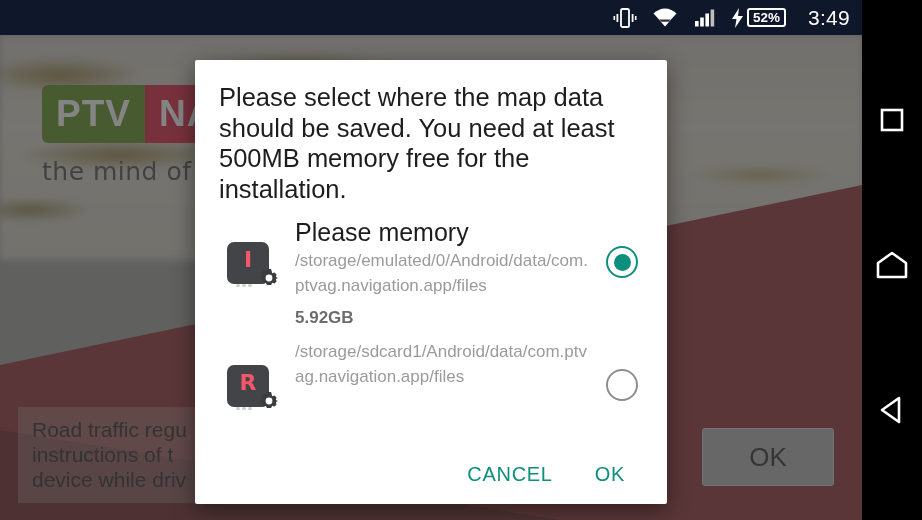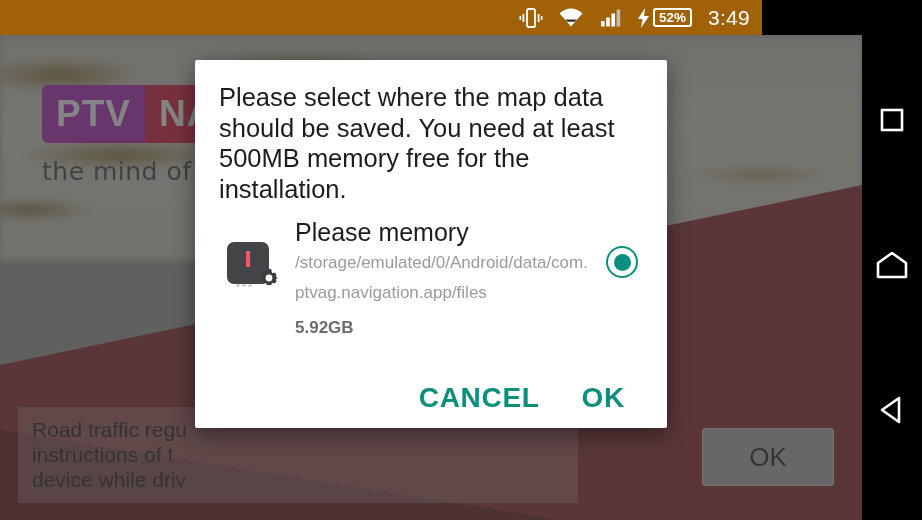--- a/index.html
+++ b/index.html
@@ -6,28 +6,28 @@
   html, body {
     width:922px; height:520px;
     overflow:hidden;
     font-family:"Liberation Sans", sans-serif;
     background:#000;
   }
   #screen { position:relative; width:922px; height:520px; overflow:hidden; background:#000; }
 
   
   #statusbar{
-    position:absolute; left:0; top:0; width:762px; height:35px;
-    background:#a16207;
+    position:absolute; left:0; top:0; width:862px; height:35px;
+    background:#0f172a;
     display:flex; align-items:center; justify-content:flex-end;
     padding-right:12px; gap:14px; z-index:40;
   }
   #statusbar .si{ display:flex; align-items:center; }
   #statusbar svg{ display:block; }
-  #clock{ color:#fff; font-size:21px; letter-spacing:0.3px; margin-left:2px; }
+  #clock{ color:#fff; font-size:21px; letter-spacing:0.3px; margin-left:8px; }
   .battpct{ color:#fff; font-size:13.5px; font-weight:bold; }
   .battbox{
     border:2px solid #fff; border-radius:3px;
     padding:0px 4px 1px 4px; line-height:15px; height:19px;
     display:flex; align-items:center;
   }
   .battwrap{ display:flex; align-items:center; gap:3px; }
 
   
   #appbg{
@@ -70,21 +70,21 @@
   #logo{
     position:absolute; left:42px; top:50px; z-index:5;
     filter:blur(0.6px);
   }
   #logo .row{ display:flex; align-items:stretch; }
   .lgbox{
     display:flex; align-items:center; justify-content:center;
     height:58px; padding:0 14px;
     color:#e9e9e9; font-size:37px; font-weight:bold; letter-spacing:1px;
   }
-  .lgdark{ background:#a21caf; border-radius:6px 0 0 6px; }
+  .lgdark{ background:#4d7c0f; border-radius:6px 0 0 6px; }
   .lgred{ background:#c8102e; }
   #tagline{
     margin-top:14px; font-size:25px; color:#3c3c3c; letter-spacing:.5px;
     font-family:"DejaVu Sans", sans-serif;
   }
 
   
   #disclaimer{
     position:absolute; left:18px; top:372px; width:560px; height:96px;
     background:rgba(190,190,190,.30);
@@ -108,21 +108,21 @@
   }
   .navbtn{
     width:60px; height:90px; display:flex; align-items:center; justify-content:center;
   }
   #nav-recents{ margin-top:75px; }
   #nav-home{ margin-top:55px; }
   #nav-back{ margin-top:55px; }
 
   
   #dialog{
-    position:absolute; left:195px; top:60px; width:472px; height:368px;
+    position:absolute; left:195px; top:60px; width:472px; height:444px;
     background:#fff; border-radius:2px; z-index:30;
     box-shadow:0 6px 22px rgba(0,0,0,.45);
     display:flex; flex-direction:column;
     overflow:hidden;
   }
   #dlg-message{
     padding:22px 24px 6px 24px;
     font-size:25.5px; line-height:30.5px; color:#1d1d1d;
   }
   #dlg-options{
@@ -130,34 +130,34 @@
     padding:0 0 0 0;
   }
   .optrow{
     display:flex; align-items:flex-start;
     padding:4px 14px 4px 18px;
     gap:0;
   }
   .opticon{ width:82px; flex:0 0 82px; padding-top:28px; display:flex; justify-content:center; }
   .opttext{ flex:1 1 auto; padding-top:2px; }
   .opttitle{ font-size:25px; color:#1d1d1d; line-height:32px; }
-  .optpath{ font-size:17px; color:#9b9b9b; line-height:30px; word-break:break-all; }
+  .optpath{ font-size:17px; color:#9b9b9b; line-height:25px; word-break:break-all; }
   .optsize{ font-size:17px; color:#6c6c6c; font-weight:bold; line-height:23px; margin-top:8px; }
   .optradio{ width:62px; flex:0 0 62px; display:flex; align-items:center; justify-content:center; padding-top:32px; }
   .radio{ width:32px; height:32px; border-radius:50%; border:2px solid #0d8f7e; display:flex; align-items:center; justify-content:center; }
   .radio.off{ border-color:#8e8e8e; }
   .radio .dot{ width:17px; height:17px; border-radius:50%; background:#0d8f7e; }
   #dlg-actions{
     flex:0 0 auto; height:60px;
     display:flex; align-items:center; justify-content:flex-end;
     gap:42px; padding-right:42px;
   }
   .dlgbtn{
     background:none; border:none; cursor:pointer;
-    color:#0d8f7e; font-size:28px; font-weight:bold; letter-spacing:.7px;
+    color:#0d8f7e; font-size:20px; font-weight:normal; letter-spacing:.7px;
     font-family:"Liberation Sans", sans-serif;
   }
   
   .stIcon{ position:relative; width:54px; height:52px; }
   .stIcon .chip{
     position:absolute; left:0; top:0; width:42px; height:42px;
     background:#434447; border-radius:7px;
     display:flex; align-items:flex-start; justify-content:center;
   }
   .stIcon .letter{ color:#f4566a; font-size:22px; font-weight:bold; line-height:1; margin-top:7px; font-family:"DejaVu Sans", sans-serif; }
@@ -282,20 +282,21 @@
               </div>
             <span class="gear">
               <svg width="24" height="24" viewBox="0 0 24 24">
                 <path fill="#3b3c3f" d="M12 8.2a3.8 3.8 0 1 0 0 7.6 3.8 3.8 0 0 0 0-7.6zm9 3.8l-2.1-1.1.6-2.3-2-2-2.3.6L14.1 3h-4.2L8.8 5.2 6.5 4.6l-2 2 .6 2.3L3 12l2.1 1.1-.6 2.3 2 2 2.3-.6 1.1 2.2h4.2l1.1-2.2 2.3.6 2-2-.6-2.3L21 12z"></path>
                 <circle cx="12" cy="12" r="3.4" fill="#ffffff"></circle>
               </svg>
             </span>
           </div>
         </div>
         <div class="opttext">
+          <div class="optpath">/storage/sdcard1/Android/data/com.ptvag.navigation.app/files</div>
         </div>
         <div class="optradio">
           <div class="radio off"></div>
         </div>
       </div>
 
     </div>
 
     <div id="dlg-actions">
       <button class="dlgbtn">CANCEL</button>

